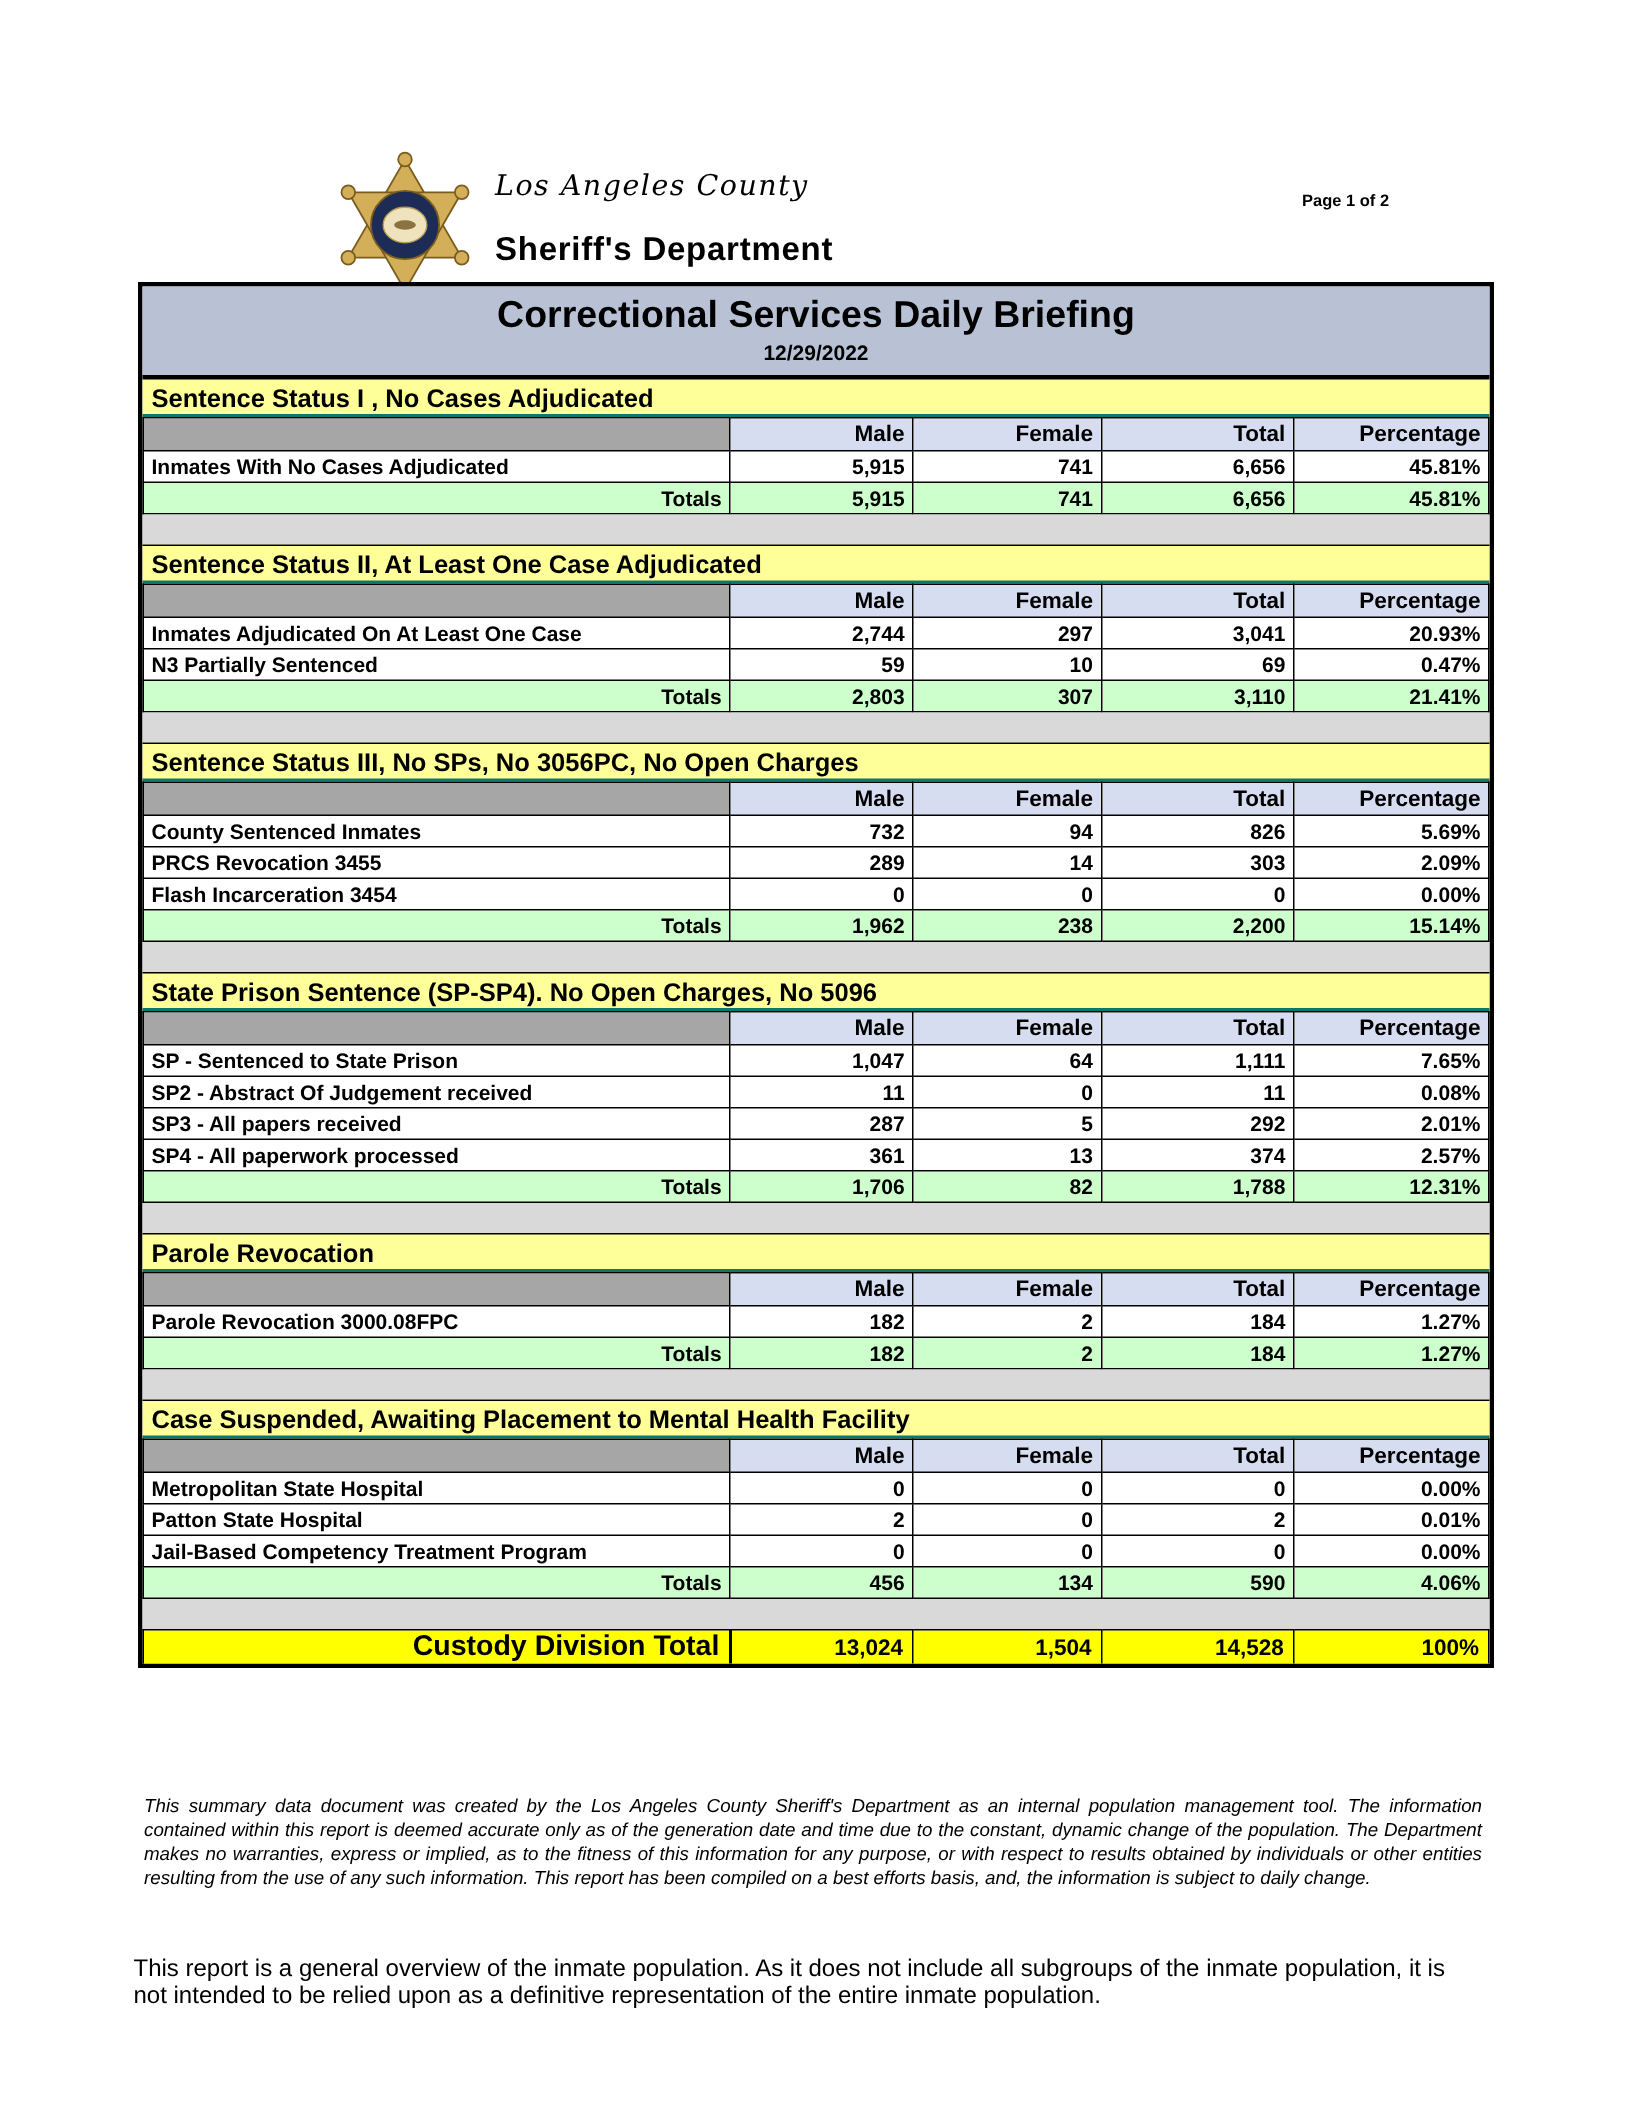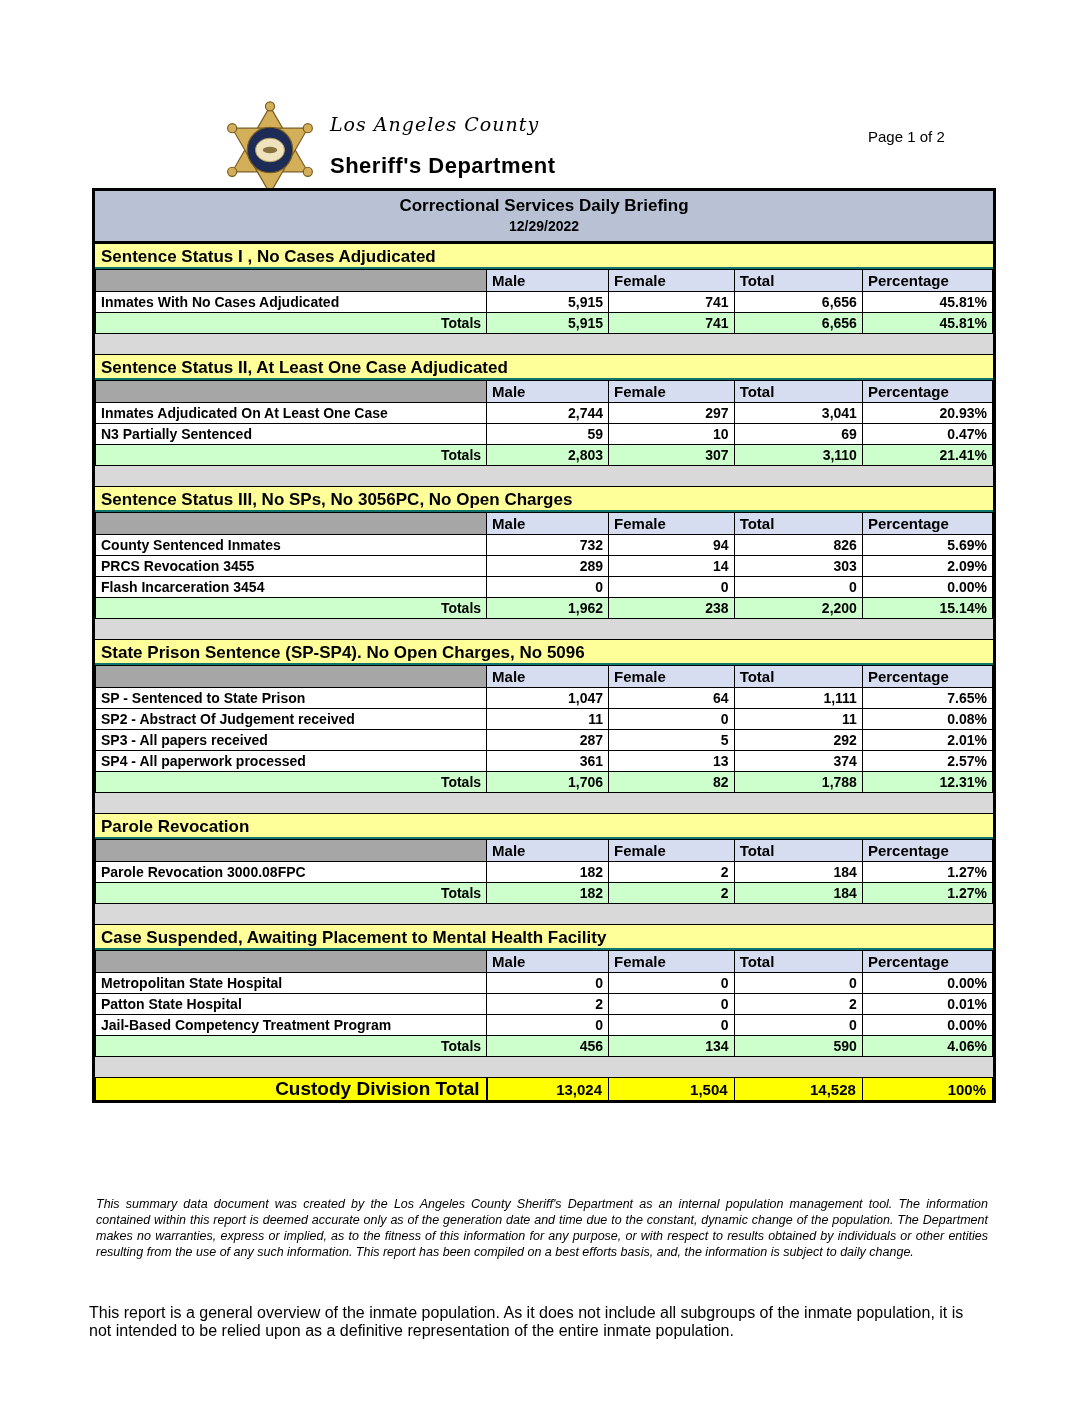--- a/index.html
+++ b/index.html
@@ -5,36 +5,36 @@
   * { margin:0; padding:0; box-sizing:border-box; }
   html,body { width:1088px; height:1408px; background:#ffffff; font-family:"Liberation Sans", sans-serif; color:#000; }
   body { position:relative; }
 
   
   .logo-block { position:absolute; left:224px; top:100px; display:flex; align-items:center; }
   .badge { width:92px; height:100px; }
   .logo-text { margin-left:14px; margin-top:-8px; }
   .logo-county { font-family:"DejaVu Serif", serif; font-style:italic; font-size:19px; letter-spacing:1px; }
   .logo-dept { font-size:22px; font-weight:bold; letter-spacing:0.5px; margin-top:18px; }
-  .page-indicator { position:absolute; left:868px; top:128px; font-size:15px; font-weight:normal; }
+  .page-indicator { position:absolute; left:868px; top:128px; font-size:11px; font-weight:bold; }
 
   
   .container { position:absolute; left:92px; top:188px; width:904px; border:3px solid #000; background:#fff; }
   .titlebar { background:var(--title_bar,#b9c2d4); border-bottom:2px solid #000; text-align:center; padding:5px 0 7px; }
-  .title-main { font-size:17px; font-weight:bold; }
+  .title-main { font-size:25px; font-weight:bold; }
   .title-date { font-size:14px; font-weight:bold; margin-top:2px; }
 
   .sec-title { background:var(--section_header,#ffff99); border-top:1px solid #000; border-bottom:2px solid #0f766e;
                font-weight:bold; font-size:17px; line-height:24px; height:26px; padding:1px 6px; }
   table.sec-table { width:100%; border-collapse:collapse; table-layout:fixed; }
   table.sec-table td { border:1px solid #000; height:21px; padding:0 5px; font-weight:bold; font-size:14px;
                        overflow:hidden; white-space:nowrap; }
   td.lbl { text-align:left; border-right-width:2px; background:#fff; }
   td.num { text-align:right; background:#fff; }
-  tr.hdr td { background:var(--column_header,#d6ddf0); text-align:left; font-size:15px; height:22px; }
+  tr.hdr td { background:var(--column_header,#d6ddf0); text-align:right; font-size:15px; height:22px; }
   tr.hdr td.spacer { background:var(--spacer_gray,#a6a6a6); }
   tr.tot td { background:var(--totals_row,#ccffcc); }
   tr.tot td.lbl { text-align:right;margin-top:23px; }
   .gap { height:20px; background:var(--gap_gray,#d9d9d9); }
 
   table.grand { width:100%; border-collapse:collapse; table-layout:fixed; }
   table.grand td { border:1px solid #000; border-bottom-width:0; background:var(--grand_total_row,#ffff00);
                    height:21px; padding:0 6px; font-weight:bold; font-size:15px; text-align:right; white-space:nowrap; }
   table.grand td.glbl { font-size:19px; border-right-width:2px; }
 

